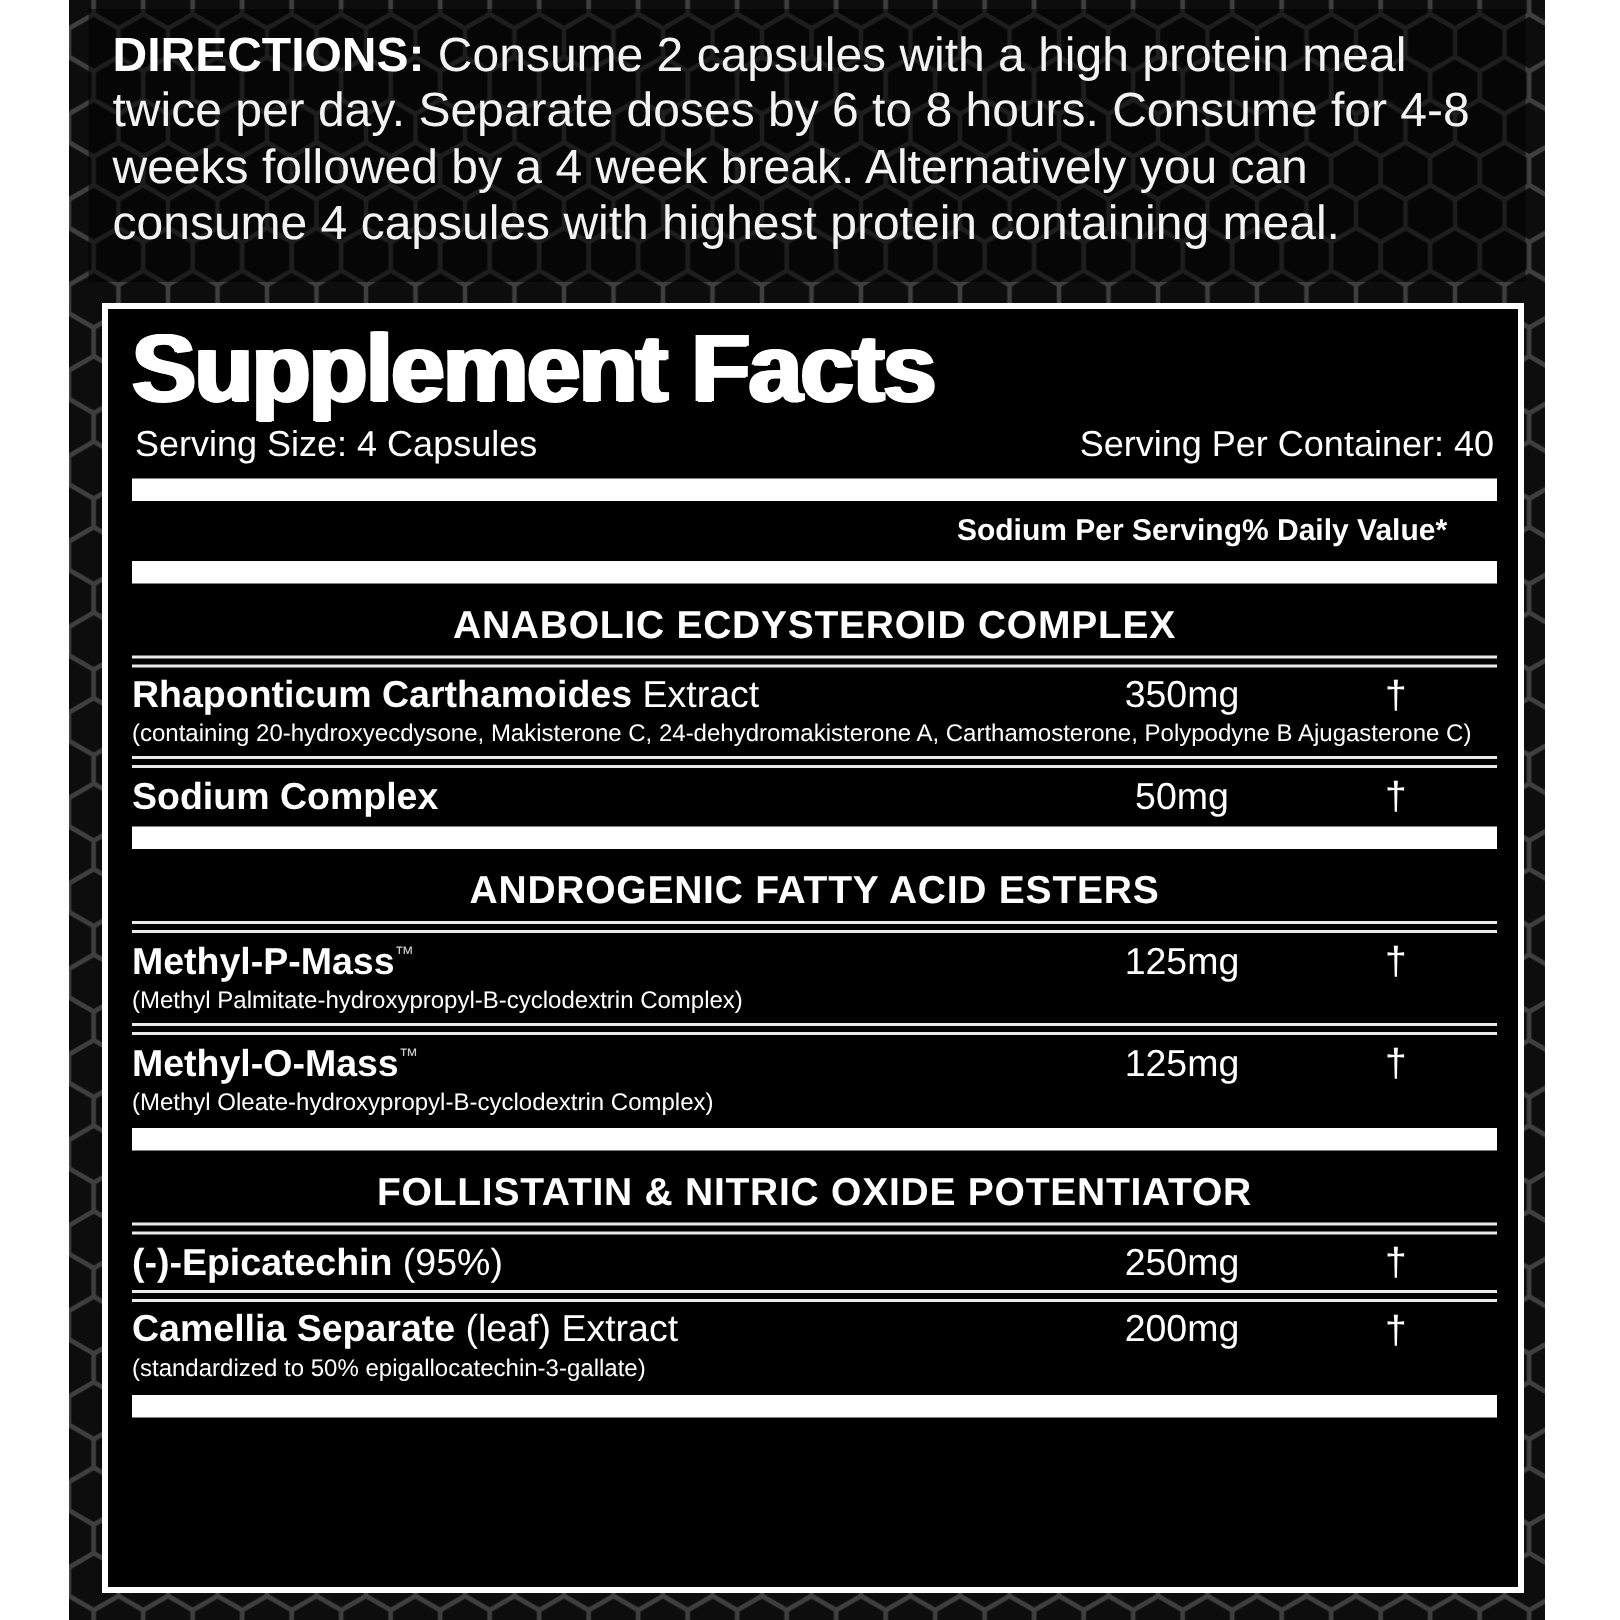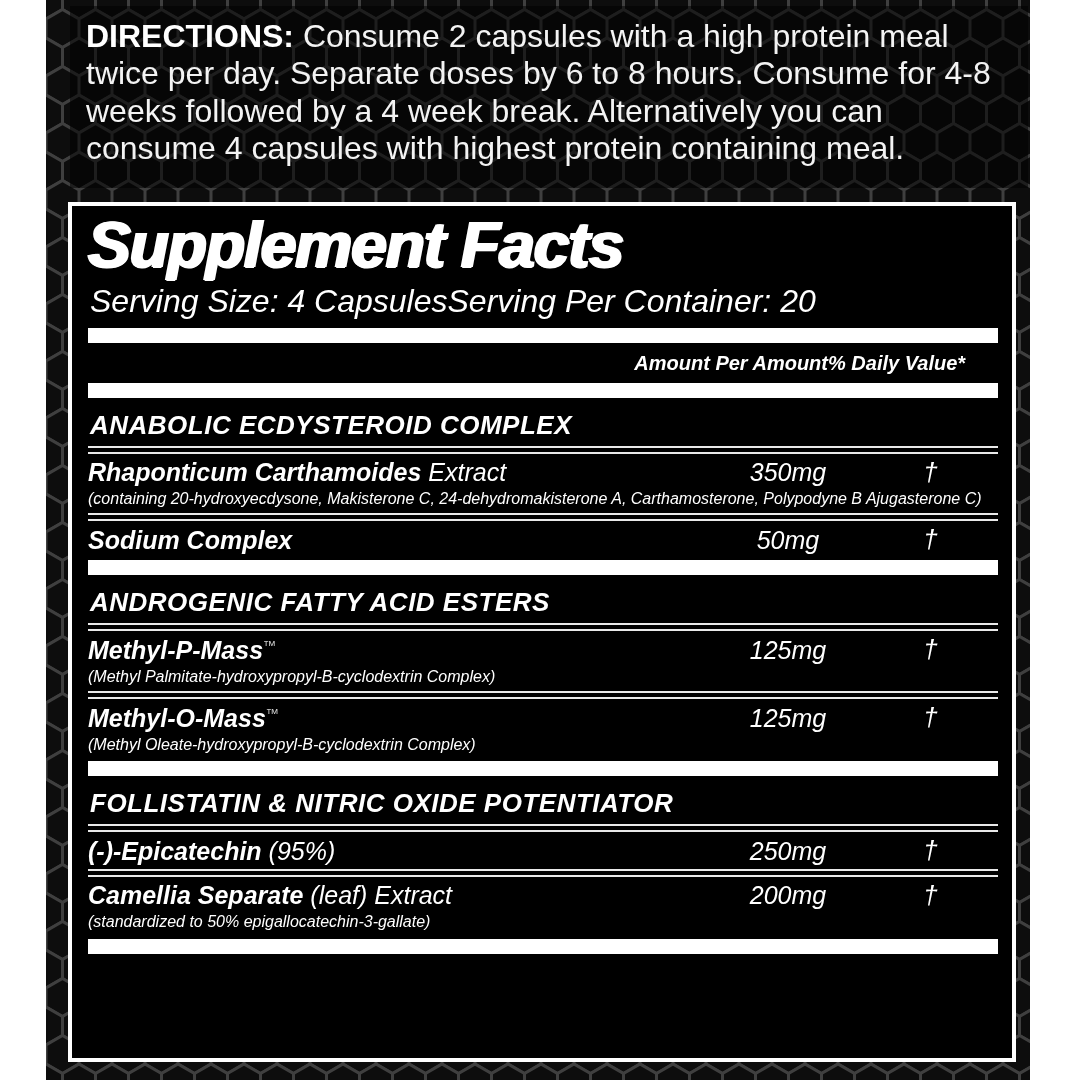--- a/index.html
+++ b/index.html
@@ -1,34 +1,34 @@
 <!DOCTYPE html>
 <html><head>
 <meta charset="utf-8">
 <style>
   html,body{margin:0;padding:0;background:#ffffff;}
   .stage{position:relative;width:1080px;height:1080px;background:#ffffff;overflow:hidden;
          font-family:"Liberation Sans",sans-serif;}
   .hexbg{position:absolute;left:46px;top:0;width:984px;height:1080px;}
-  .directions-box{position:absolute;left:70px;top:6px;width:958px;min-height:182px;
+  .directions-box{position:absolute;left:59px;top:6px;width:958px;min-height:182px;
          background:rgba(0,0,0,0.52);box-sizing:border-box;padding:12px 12px 10px 16px;
          color:#f3f3f3;font-size:32px;line-height:1.17;}
   .directions-box b{color:#ffffff;}
   .panel{position:absolute;left:68px;top:202px;width:948px;height:860px;background:#000;
          border:4px solid #ffffff;box-sizing:border-box;color:#ffffff;
-         padding:6px 14px 8px 16px;overflow:hidden;font-style:italic;}
+         padding:6px 14px 8px 16px;overflow:hidden;}
   .title{font-size:64px;font-weight:bold;letter-spacing:-1px;line-height:1.04;
          text-shadow:1.5px 0 #fff,-1.5px 0 #fff,0 1px #fff;}
-  .serving-row{display:flex;font-size:32px;margin:4px 2px 8px 2px;}
+  .serving-row{display:flex;justify-content:space-between;font-size:24px;margin:4px 2px 8px 2px;}
   .bar{height:15px;background:#ffffff;margin:2px 0;}
   .cols{display:flex;align-items:center;font-weight:bold;font-size:20px;padding:7px 2px 6px;}
   .cols .amt-h{margin-left:auto;}
   .cols .dv-h{width:168px;text-align:left;}
   .section-heading{font-size:26px;font-weight:bold;letter-spacing:0.5px;white-space:nowrap;
-         padding:10px 2px 5px;}
+         padding:10px 2px 5px;text-align:center;}
   .rule{height:4px;border-top:2px solid #e9e9e9;border-bottom:2px solid #e9e9e9;}
   .row{padding:3px 0 2px;}
   .row-main{display:flex;align-items:center;font-size:25px;line-height:1.22;}
   .row-name{flex:1;}
   .row-name b{font-weight:bold;}
   .row-amt{width:150px;text-align:center;}
   .row-dv{width:135px;text-align:center;font-size:26px;}
   .row-sub{font-size:16px;line-height:1.2;padding:1px 0 3px;}
   .row-sub:empty{display:none;}
   sup.tm{font-size:13px;color:#cccccc;}
@@ -61,27 +61,27 @@
   <div class="directions-box">
     <span><b>DIRECTIONS:</b><span> Consume 2 capsules with a high protein meal twice per day. Separate doses by 6 to 8 hours. Consume for 4-8 weeks followed by a 4 week break. Alternatively you can consume 4 capsules with highest protein containing meal.</span></span>
   </div>
 
   <div class="panel">
 
     <div class="title">Supplement Facts</div>
 
     <div class="serving-row">
       <span>Serving Size: 4 Capsules</span>
-      <span>Serving Per Container: 20</span>
+      <span>Serving Per Container: 40</span>
     </div>
 
     <div class="bar"></div>
 
     <div class="cols">
-      <span class="amt-h">Amount Per Amount</span>
+      <span class="amt-h">Sodium Per Serving</span>
       <span class="dv-h">% Daily Value*</span>
     </div>
 
     <div class="bar"></div>
 
     <div class="section-heading">ANABOLIC ECDYSTEROID COMPLEX</div>
     <div class="rule"></div>
     <div class="row">
       <div class="row-main">
         <div class="row-name"><b>Rhaponticum Carthamoides</b><span> Extract</span></div>

